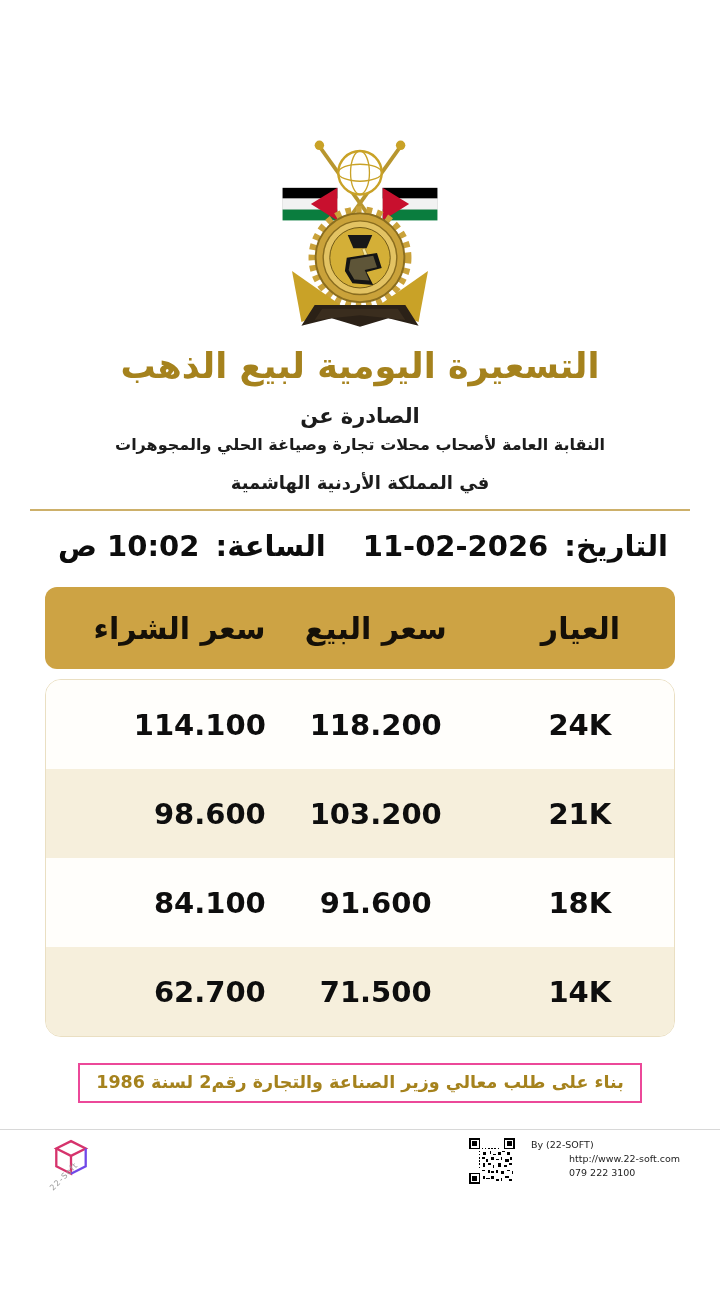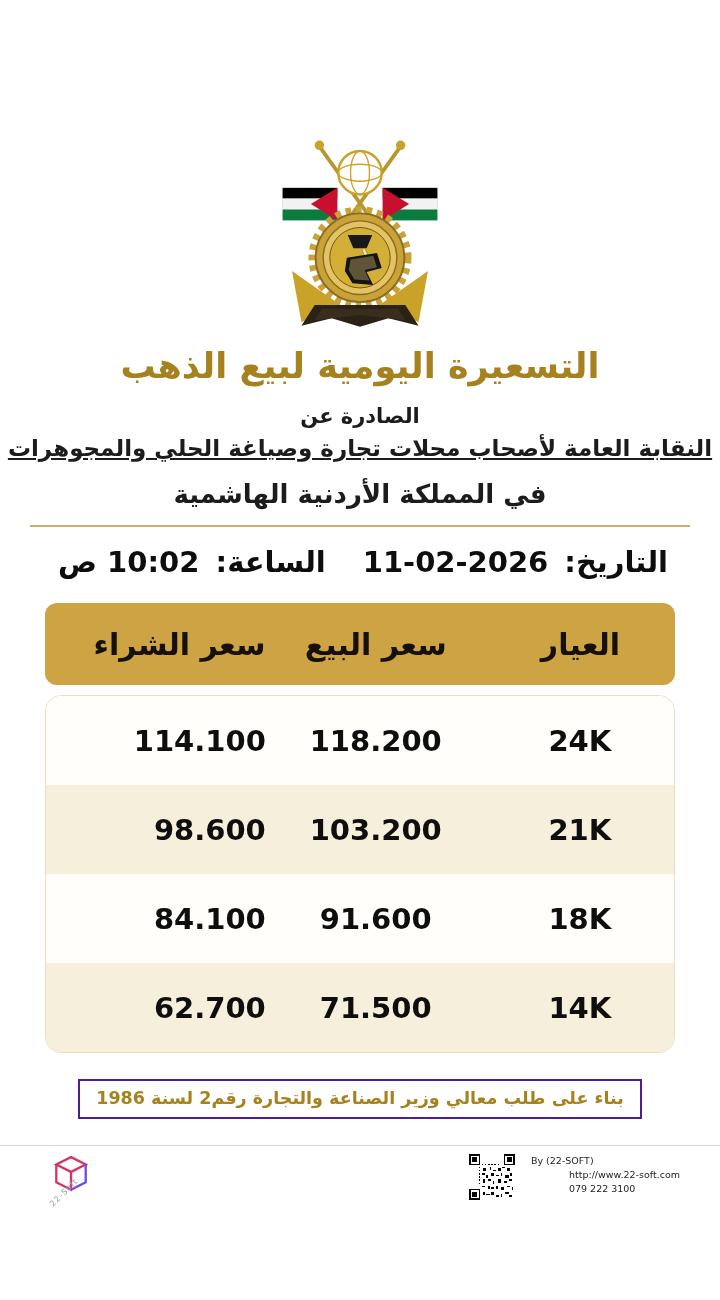--- a/index.html
+++ b/index.html
@@ -7,22 +7,22 @@
   body { font-family:"DejaVu Sans", sans-serif; }
   .page { position:relative; width:720px; height:1300px; margin:0 auto; background:#ffffff; overflow:hidden; }
 
   .emblem-wrap { padding-top:136px; text-align:center; }
 
   .title { margin-top:6px; text-align:center; direction:rtl;
            font-size:35px; font-weight:bold; color:#a5821d; }
 
   .sub { text-align:center; direction:rtl; font-weight:bold; color:#1c1c1c; }
   .sub1 { margin-top:18px; font-size:21px; }
-  .sub2 { margin-top:7px;  font-size:23px;text-decoration:underline; }
-  .sub3 { margin-top:18px; font-size:26px; }
+  .sub2 { margin-top:7px;  font-size:16px; }
+  .sub3 { margin-top:18px; font-size:18px; }
 
   .gold-line { margin:16px 30px 0; border:none; border-top:2px solid #cdb express06a;
                border-top:2px solid #cdb06a; height:0; }
 
   .datetime { margin:18px 52px 0; direction:rtl; display:flex;
               justify-content:space-between; font-size:29px; font-weight:bold; color:#0d0d0d; }
   .dt-part span { margin-left:6px; }
 
   .gold-table { margin:24px 45px 0; direction:rtl; }
   .thead { display:flex; align-items:center; height:82px; background:#cda344;
@@ -30,21 +30,21 @@
   .tbody { margin-top:10px; background:#fffdf8; border:1px solid #eadfc2;
            border-radius:16px; overflow:hidden; }
   .trow { display:flex; align-items:center; height:89px;
           font-size:29px; font-weight:bold; color:#0e0e0e; background:#fffefb; }
   .trow:nth-child(even) { background:#f6efdc; }
   .c-karat { width:30%; text-align:center; }
   .c-sell  { width:35%; text-align:center; }
   .c-buy   { width:35%; text-align:right; }
 
   .note-box { margin:26px auto 0; width:-moz-fit-content; width:fit-content;
-              border:2px solid #4c1d95; padding:7px 16px 9px;
+              border:2px solid #ec4899; padding:7px 16px 9px;
               direction:rtl; font-size:17.5px; font-weight:bold; color:#a5821d;
               background:#fff; }
 
   .foot-sep { margin-top:26px; border:none; border-top:1px solid #d8d8d8; }
 
   .footer { display:flex; justify-content:space-between; align-items:flex-start;
             padding:8px 40px 0 52px; }
   .logo-block { position:relative; width:90px; height:60px; }
   .logo-text { position:absolute; left:-6px; top:34px; font-size:8px; color:#9a9a9a;
                transform:rotate(-45deg); letter-spacing:1px; }

